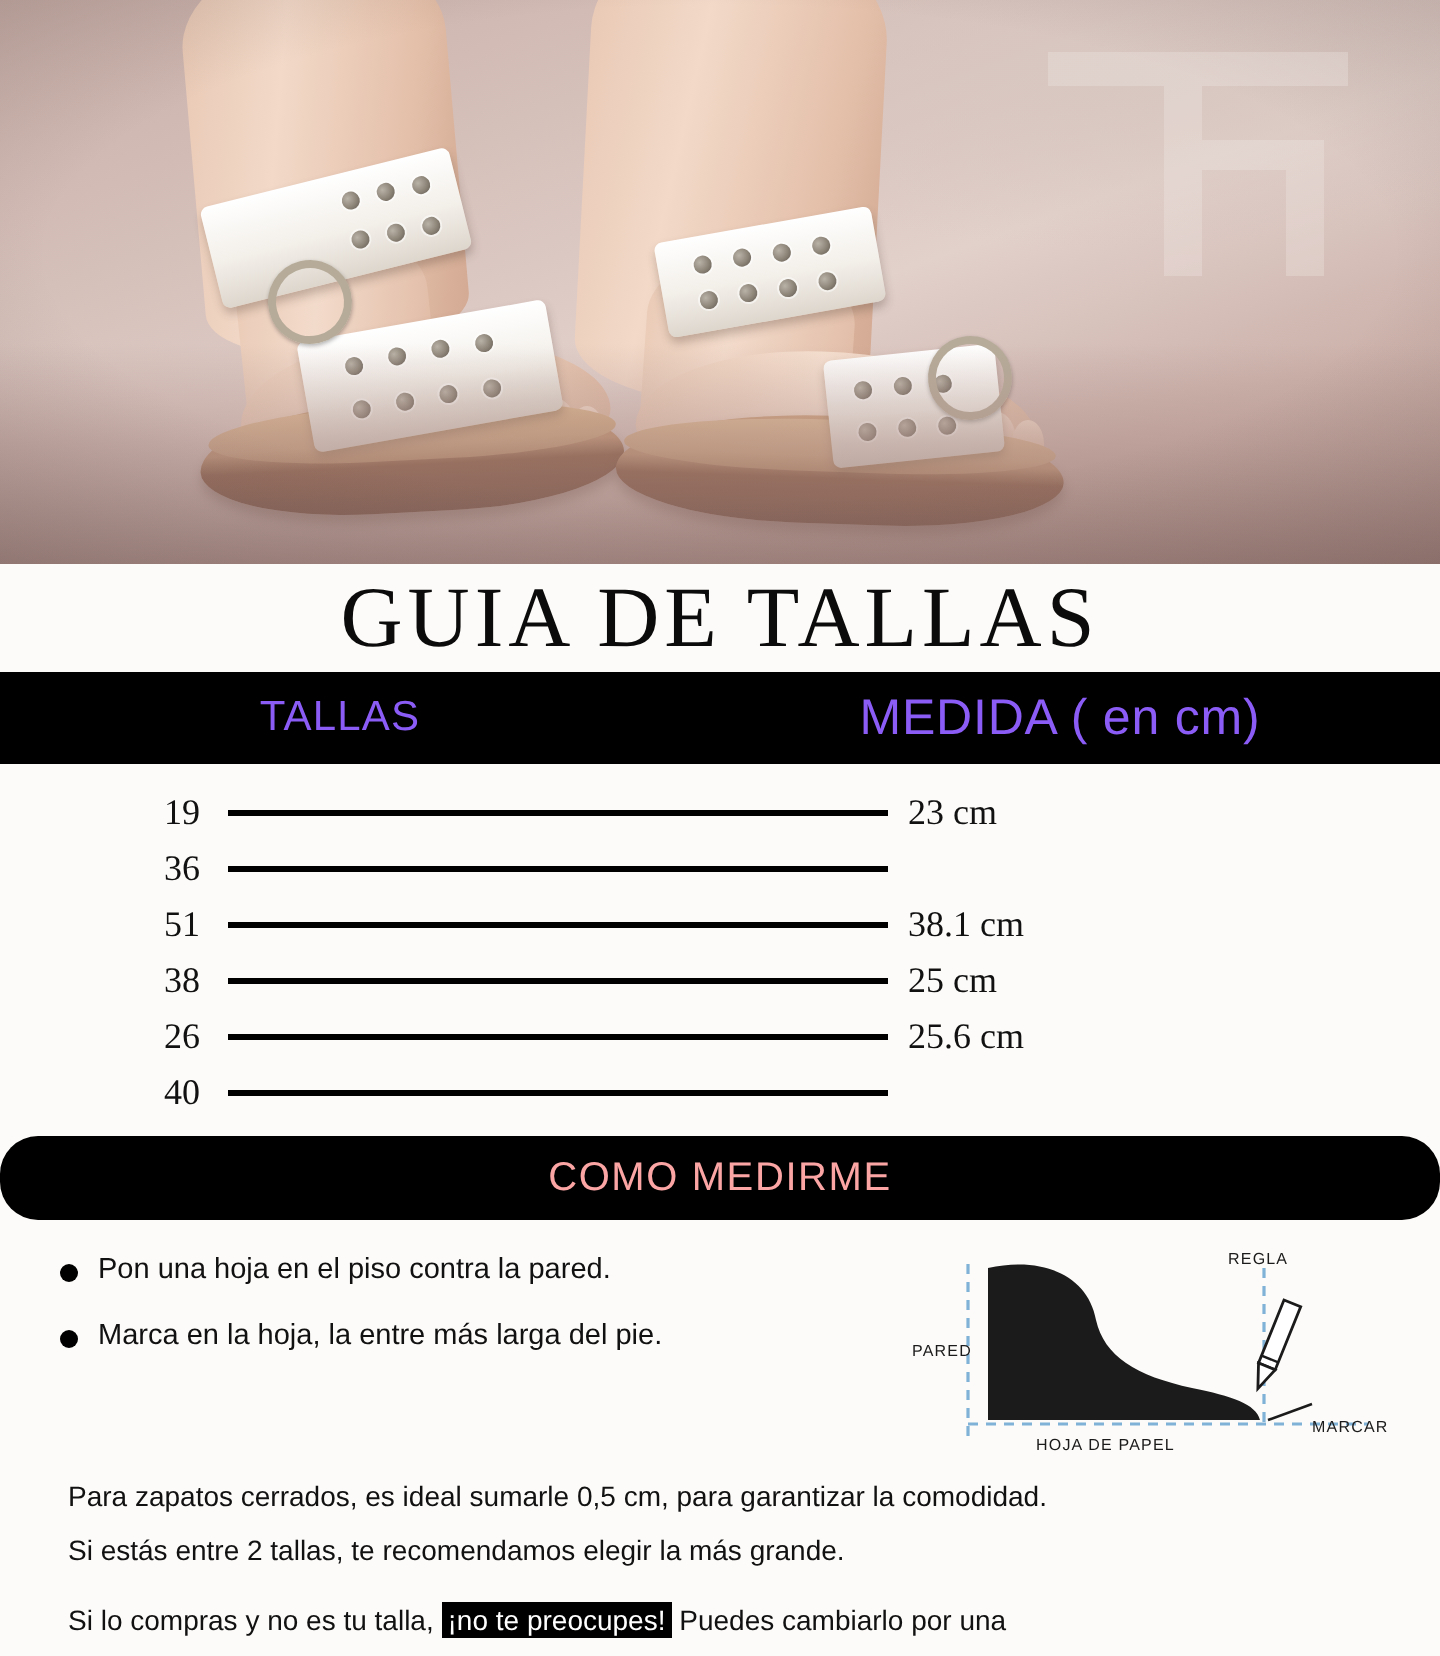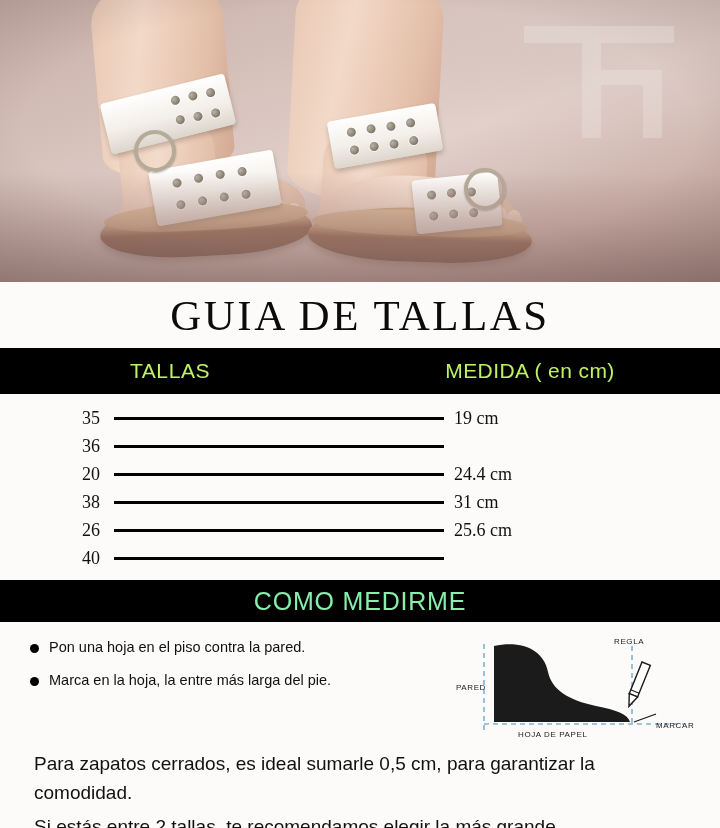--- a/index.html
+++ b/index.html
@@ -132,52 +132,52 @@
     opacity: 0.30;
   }
   .logo-mark .bar {
     position: absolute;
     background: #f2ece7;
   }
 
   
   .title-band {
     background: #fdfbf9;
-    height: 66px;
+    height: 54px;
     display: flex;
     align-items: center;
     justify-content: center;
   }
   .title-band h1 {
     margin: 0;
     font-family: "Liberation Serif", serif;
     font-size: 43px;
     letter-spacing: 2.5px;
     color: #0b0b0b;
     font-weight: 400;
   }
 
   
   .header-bar {
     background: #000000;
     height: 46px;
     display: flex;
     align-items: center;
-    color: #bef264;
+    color: #8b5cf6;
   }
   .header-bar .col-left {
     width: 340px;
     text-align: center;
     font-size: 21px;
     letter-spacing: 0.6px;
   }
   .header-bar .col-right {
     flex: 1;
     text-align: center;
-    font-size: 21px;
+    font-size: 25px;
     letter-spacing: 0.4px;
   }
 
   
   .size-table {
     background: #fdfbf9;
     padding: 10px 0 8px 0;
   }
   .size-row {
     display: flex;
@@ -208,23 +208,24 @@
     font-family: "Liberation Serif", serif;
   }
 
   
   .section-bar {
     background: #000000;
     height: 42px;
     display: flex;
     align-items: center;
     justify-content: center;
-    color: #86efac;
-    font-size: 25px;
+    color: #fca5a5;
+    font-size: 20px;
     letter-spacing: 0.8px;
+    border-radius: 19px;
   }
 
   
   .instructions-wrap {
     display: flex;
     background: #fdfbf9;
     padding: 16px 0 0 0;
   }
   .bullets {
     width: 458px;
@@ -256,21 +257,21 @@
     margin-right: 14px;
   }
 
   
   .footer-text {
     padding: 10px 28px 0 34px;
     background: #fdfbf9;
   }
   .footer-text p {
     margin: 0 0 6px 0;
-    font-size: 19px;
+    font-size: 14px;
     color: #111;
     line-height: 1.5;
   }
   .footer-text p.gap {
     margin-top: 14px;
   }
   .highlight {
     background: #000;
     color: #fff;
     padding: 1px 3px;
@@ -358,37 +359,37 @@
     <h1>GUIA DE TALLAS</h1>
   </div>
 
   <div class="header-bar">
     <div class="col-left">TALLAS</div>
     <div class="col-right">MEDIDA ( en cm)</div>
   </div>
 
   <div class="size-table">
     <div class="size-row">
-      <div class="size-num">35</div>
-      <div class="leader"></div>
-      <div class="size-val">19 cm</div>
+      <div class="size-num">19</div>
+      <div class="leader"></div>
+      <div class="size-val">23 cm</div>
     </div>
     <div class="size-row">
       <div class="size-num">36</div>
       <div class="leader"></div>
     </div>
     <div class="size-row">
-      <div class="size-num">20</div>
-      <div class="leader"></div>
-      <div class="size-val">24.4 cm</div>
+      <div class="size-num">51</div>
+      <div class="leader"></div>
+      <div class="size-val">38.1 cm</div>
     </div>
     <div class="size-row">
       <div class="size-num">38</div>
       <div class="leader"></div>
-      <div class="size-val">31 cm</div>
+      <div class="size-val">25 cm</div>
     </div>
     <div class="size-row">
       <div class="size-num">26</div>
       <div class="leader"></div>
       <div class="size-val">25.6 cm</div>
     </div>
     <div class="size-row">
       <div class="size-num">40</div>
       <div class="leader"></div>
     </div>

